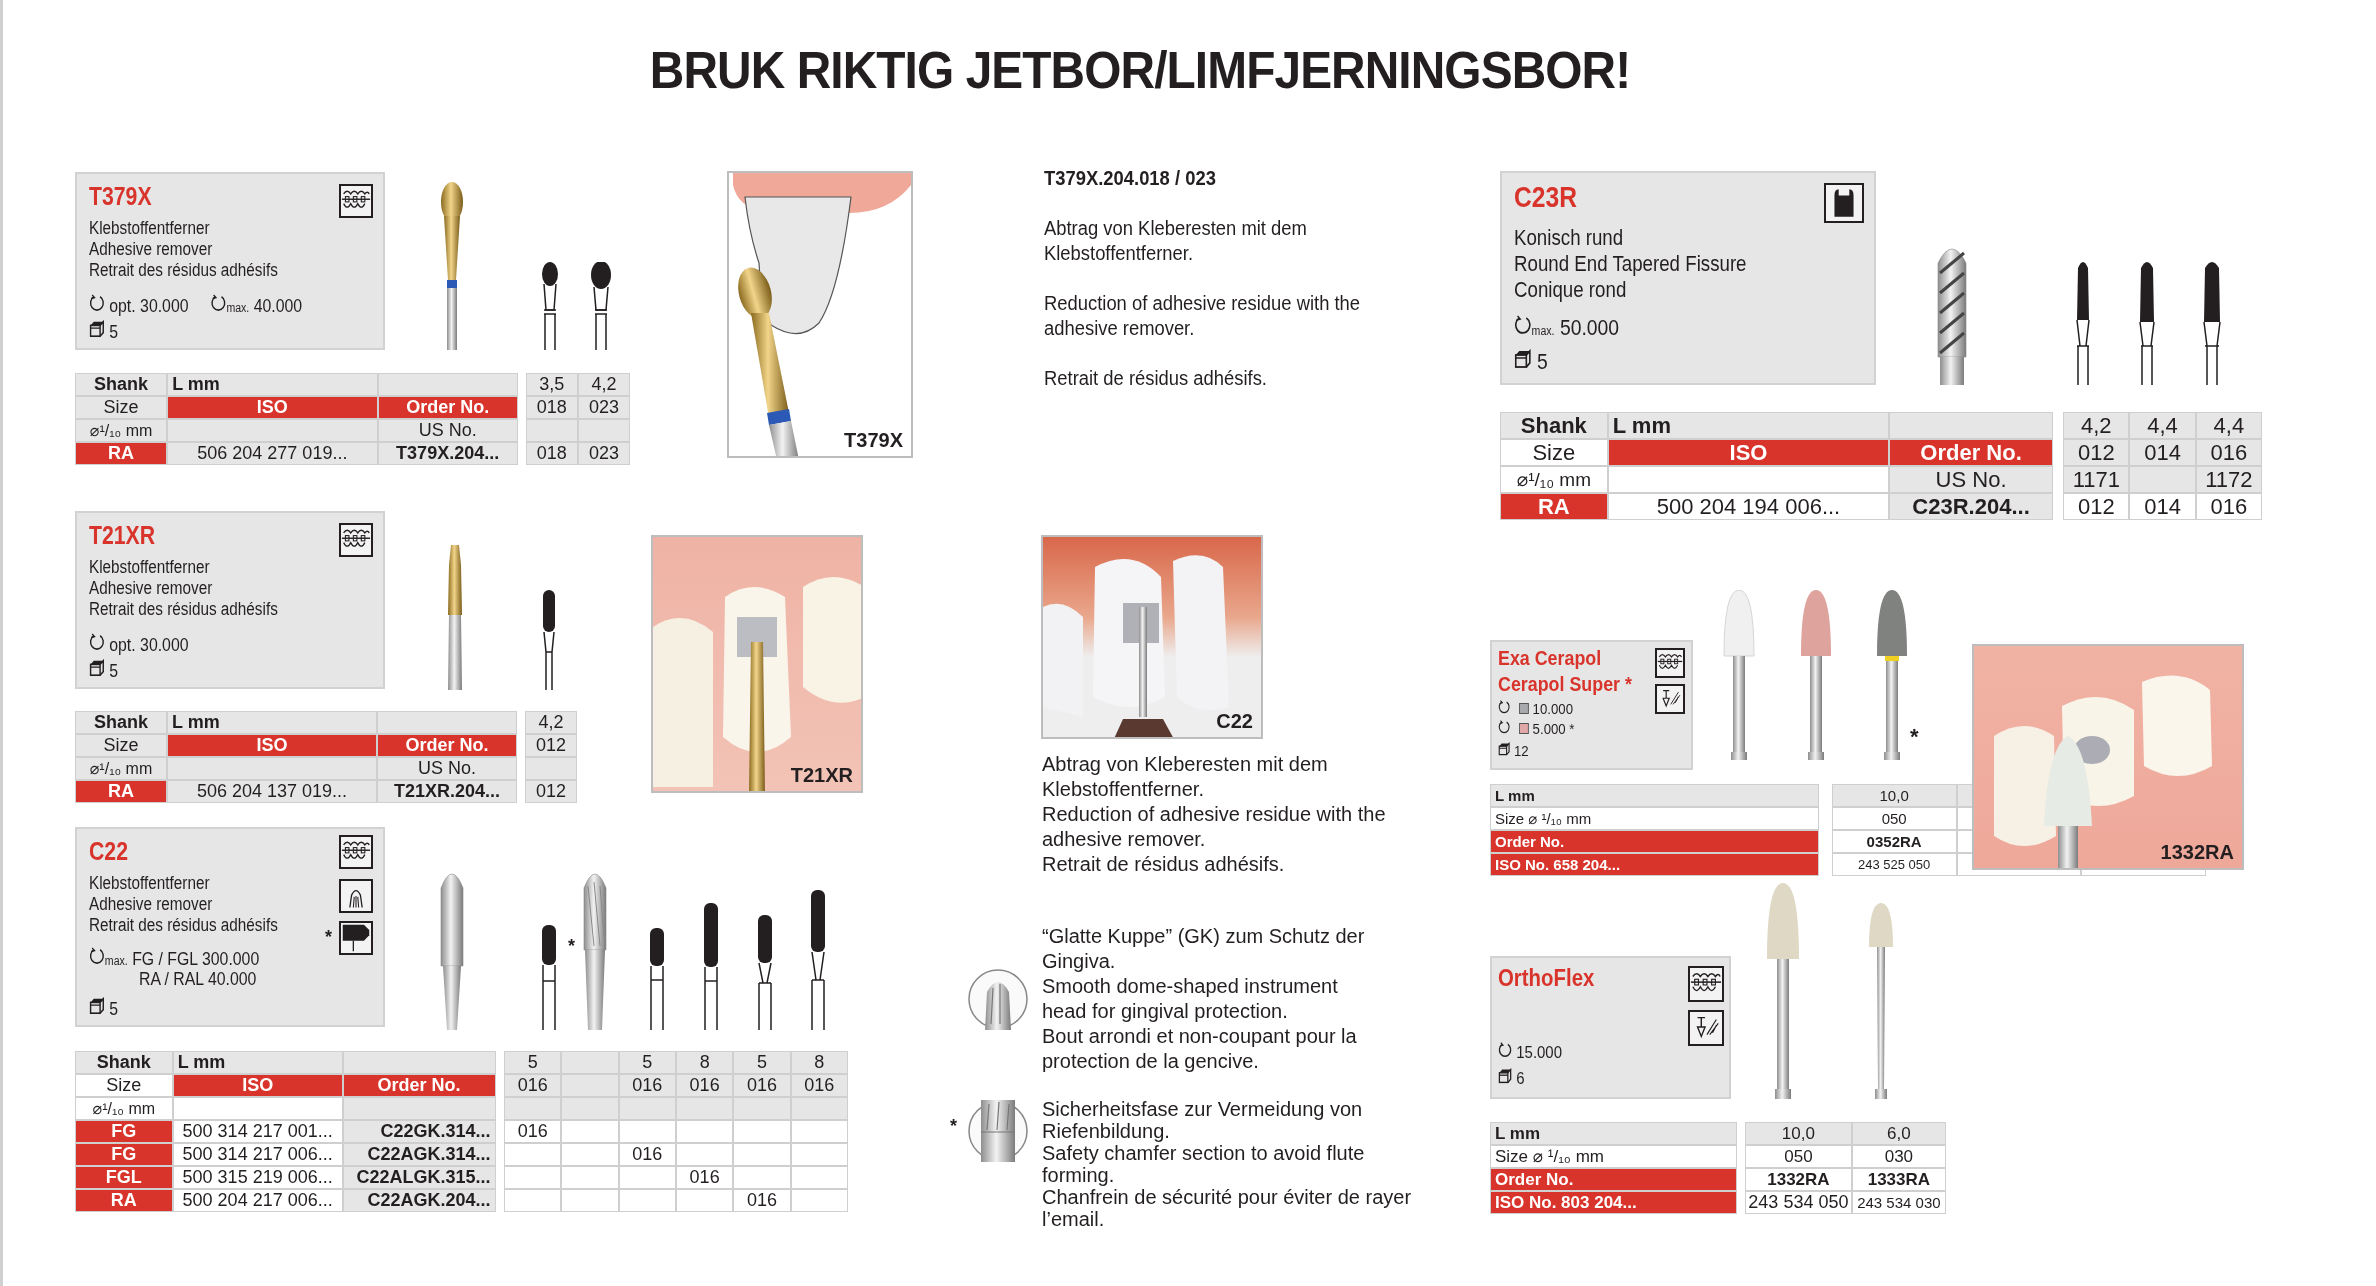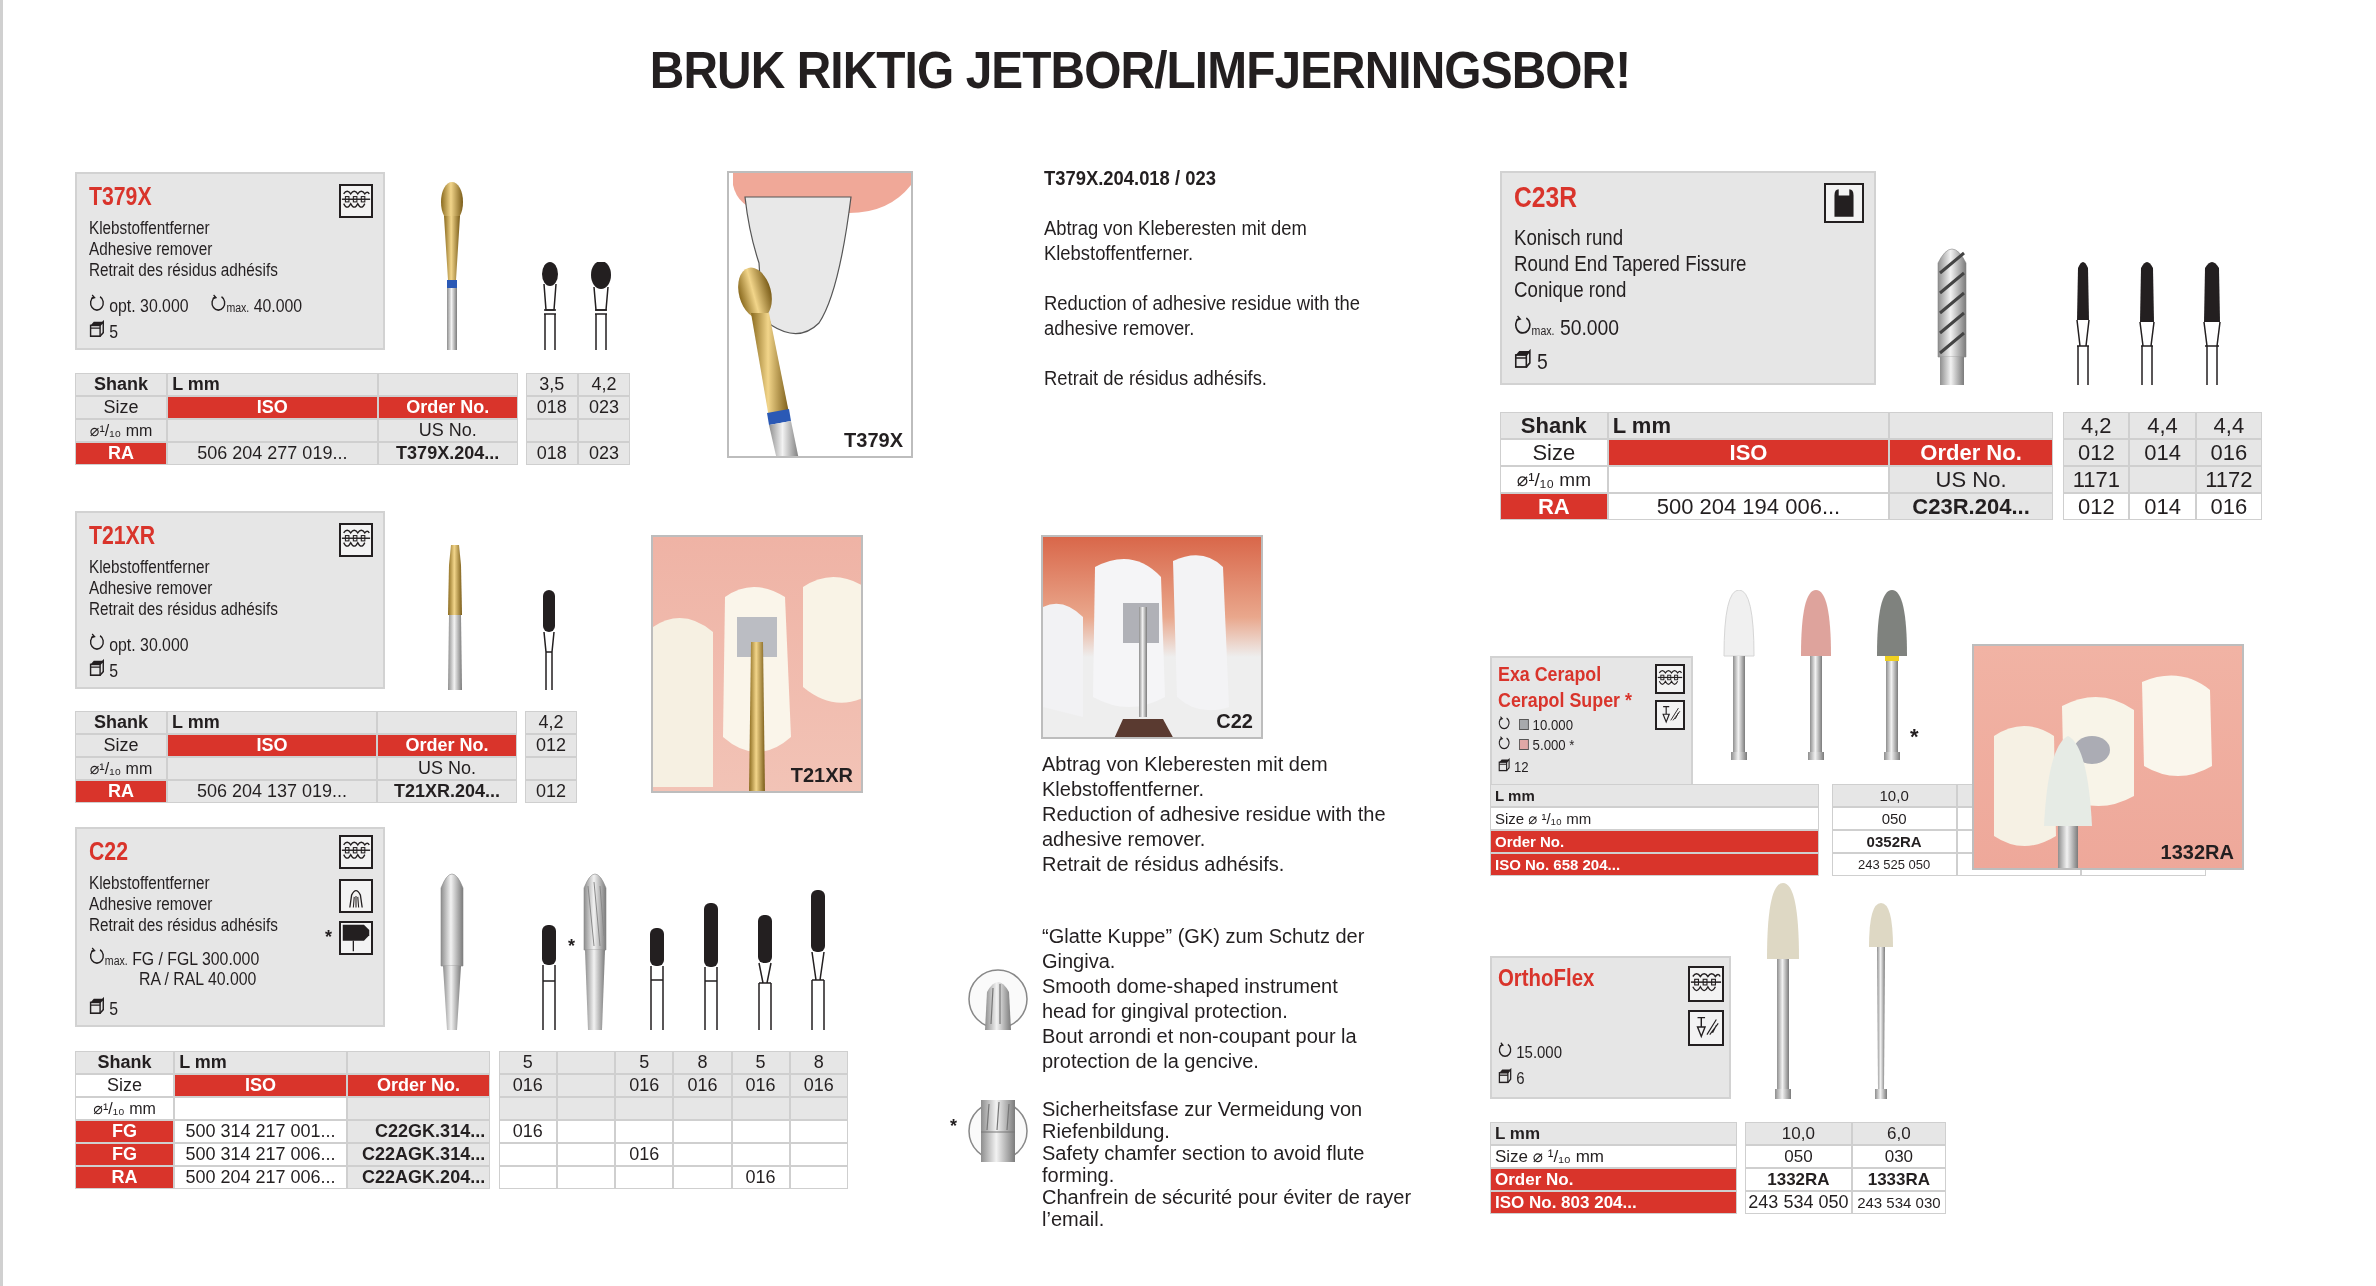--- a/index.html
+++ b/index.html
@@ -419,20 +419,32 @@
     <td class="g b rt">C22AGK.314...</td>
     <td style="border:none;"></td>
     <td class="w"></td>
         <td class="w"></td>
     <td class="w">016</td>
     <td class="w"></td>
         <td class="w"></td>
         <td class="w"></td>
   </tr>
   <tr>
+    <td class="r">FGL</td>
+    <td class="w">500 315 219 006...</td>
+    <td class="g b rt">C22ALGK.315...</td>
+    <td style="border:none;"></td>
+    <td class="w"></td>
+        <td class="w"></td>
+        <td class="w"></td>
+    <td class="w">016</td>
+    <td class="w"></td>
+        <td class="w"></td>
+  </tr>
+  <tr>
     <td class="r">RA</td>
     <td class="w">500 204 217 006...</td>
     <td class="g b rt">C22AGK.204...</td>
     <td style="border:none;"></td>
     <td class="w"></td>
         <td class="w"></td>
         <td class="w"></td>
         <td class="w"></td>
     <td class="w">016</td>
     <td class="w"></td>
@@ -555,21 +567,21 @@
     <td class="w">500 204 194 006...</td>
     <td class="g b">C23R.204...</td>
     <td style="border:none;"></td>
     <td class="w">012</td>
     <td class="w">014</td>
     <td class="w">016</td>
   </tr>
 </tbody>
   </table>
 
-<div class="card" style="left:1490px;top:656px;width:203px;height:130px;">
+<div class="card" style="left:1490px;top:640px;width:203px;height:130px;">
   <div class="name" style="left:6px;top:4px;font-size:21px;">Exa Cerapol</div>
   <div class="name" style="left:6px;top:30px;font-size:21px;">Cerapol Super *</div>
   <div class="icon-box" style="left:163px;top:6px;width:30px;height:30px;">
       <svg>
         <use href="#i-brackets"></use>
       </svg>
     </div>
   <div class="icon-box" style="left:163px;top:42px;width:30px;height:30px;">
       <svg>
         <use href="#i-polish"></use>

